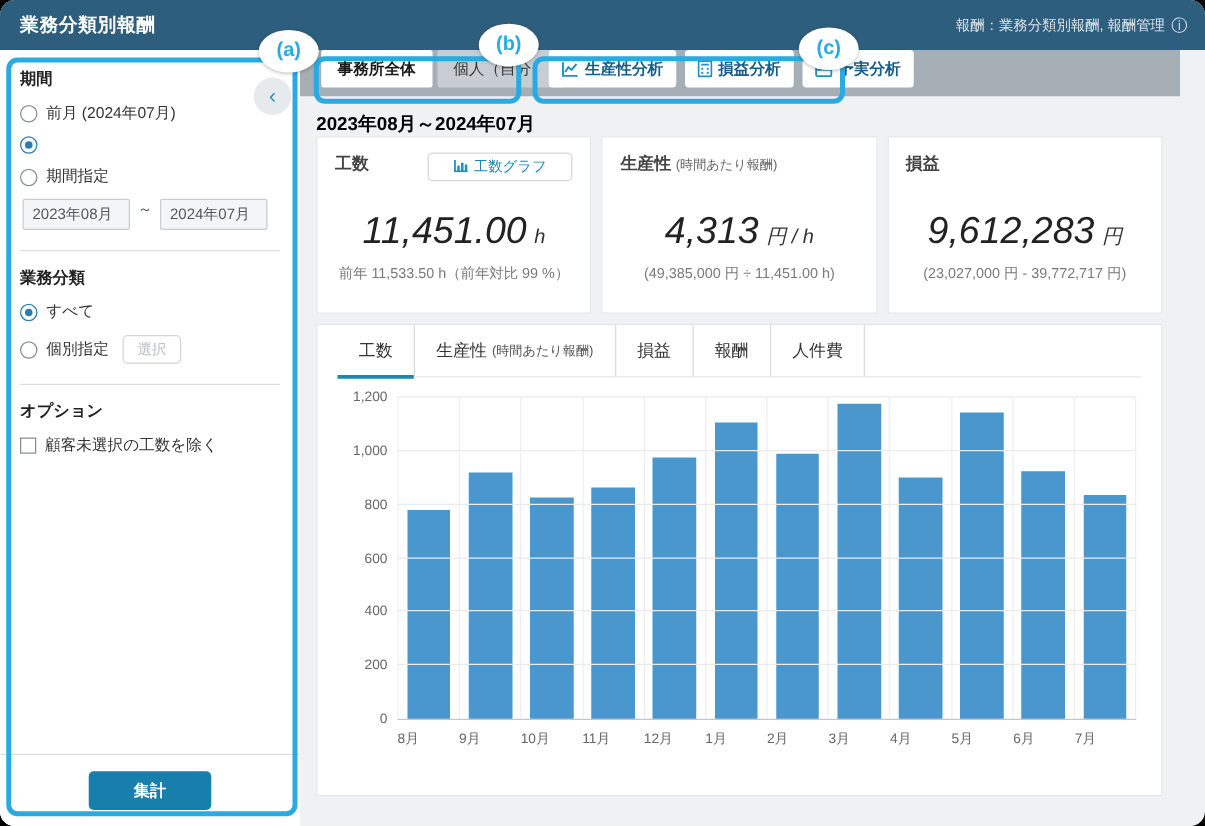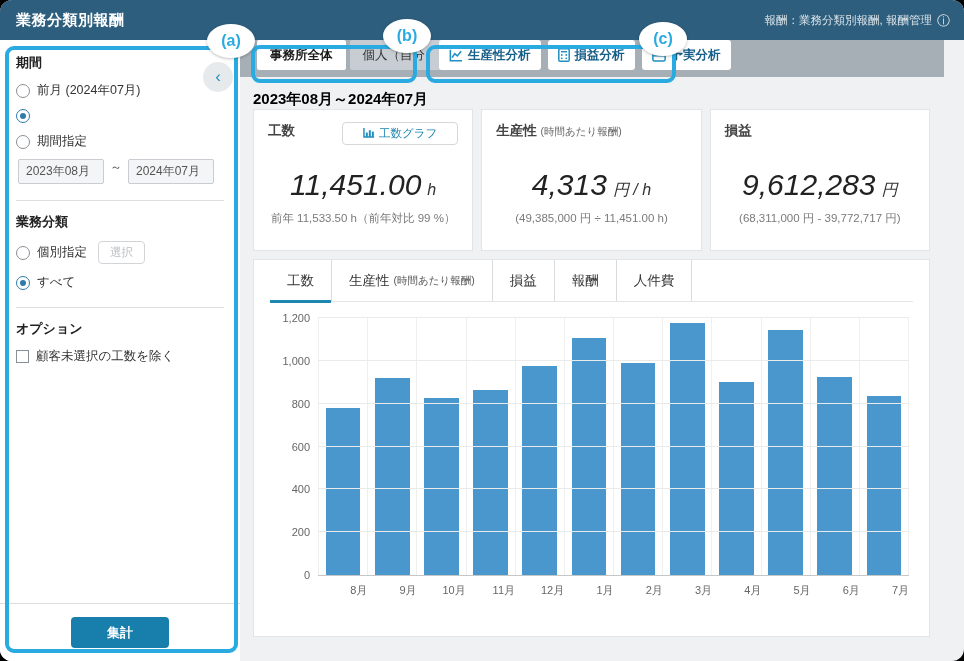--- a/index.html
+++ b/index.html
@@ -59,21 +59,21 @@
 
   .chart { margin-top:16px; position:relative; }
   .plot { margin-left:48px; margin-right:4px; height:258px; position:relative; border-bottom:1px solid #c3c7ca; }
   .gridline { position:absolute; left:0; right:0; height:1px; background:#e9eaeb; }
   .cols { position:absolute; left:0; top:0; right:0; bottom:0; display:flex; }
   .bar-col { flex:1; display:flex; align-items:flex-end; justify-content:center; border-left:1px solid #efeff0; }
   .bar-col:last-child { border-right:1px solid #efeff0; }
   .bar { width:72%; }
   .y-label { position:absolute; right:100%; margin-right:8px; transform:translateY(50%); font-size:11px; color:#666; white-space:nowrap; }
   .x-row { display:flex; margin-left:48px; margin-right:4px; margin-top:7px; }
-  .x-cell { flex:1; text-align:right; font-size:11px; color:#666; }
+  .x-cell { flex:1; text-align:left; font-size:11px; color:#666; }
 
   
   .annotations { position:absolute; left:0; top:0; width:964px; height:661px; pointer-events:none; z-index:50; }
   .ann-box { position:absolute; border:4px solid #29abe2; border-radius:9px; }
   .ann-oval { position:absolute; width:48px; height:34px; background:#fff; border-radius:50%; display:flex; align-items:center; justify-content:center; color:#29abe2; font-size:16px; font-weight:bold; box-shadow:0 1px 3px rgba(0,0,0,.25); }
 </style>
 </head>
 <body>
 
 <div class="window">
@@ -104,27 +104,27 @@
     <div class="range-row">
       <input class="range-input" value="2023年08月" style="">
       <span>～</span>
       <input class="range-input" value="2024年07月" style="">
     </div>
 
     <div class="divider"></div>
 
     <div class="section-label">業務分類</div>
     <div class="opt-row">
+      <span class="radio checked"></span>
+      <span>すべて</span>
+    </div>
+    <div class="opt-row">
       <span class="radio"></span>
       <span>個別指定</span>
       <button class="select-btn">選択</button>
-    </div>
-    <div class="opt-row">
-      <span class="radio checked"></span>
-      <span>すべて</span>
     </div>
 
     <div class="divider"></div>
 
     <div class="section-label">オプション</div>
     <div class="opt-row">
       <span class="checkbox"></span>
       <span>顧客未選択の工数を除く</span>
     </div>
 
@@ -208,21 +208,21 @@
           </div>
           <div class="card-value"><span>4,313</span><span class="card-unit">円 / h</span></div>
           <div class="card-sub">(49,385,000 円 ÷ 11,451.00 h)</div>
         </div>
 
         <div class="card">
           <div class="card-head">
             <span class="card-title">損益</span>
           </div>
           <div class="card-value"><span>9,612,283</span><span class="card-unit">円</span></div>
-          <div class="card-sub">(68,311,000 円 - 39,772,717 円)</div>
+          <div class="card-sub">(23,027,000 円 - 39,772,717 円)</div>
         </div>
       </div>
 
       <div class="chart-panel">
         <div class="tabs">
           <div class="tab active">
               <span>工数</span>
             </div>
           <div class="tab">
               <span>生産性</span>

